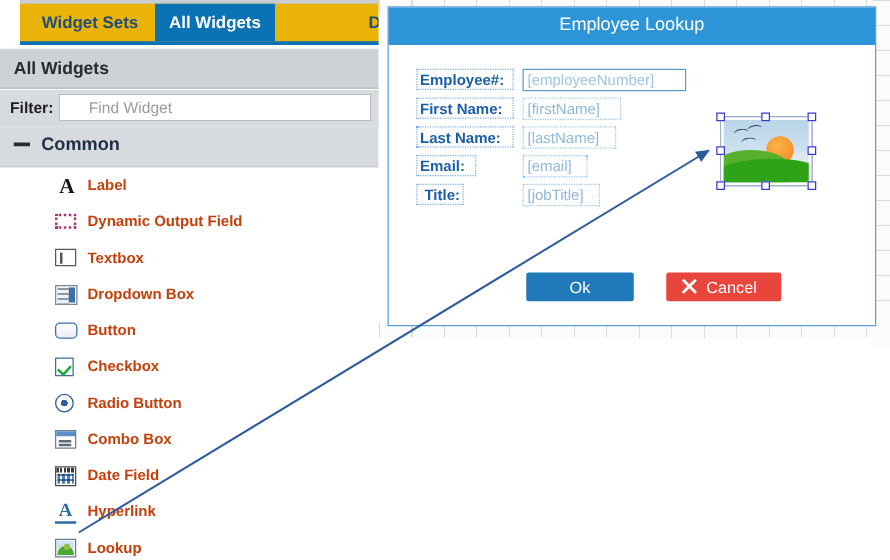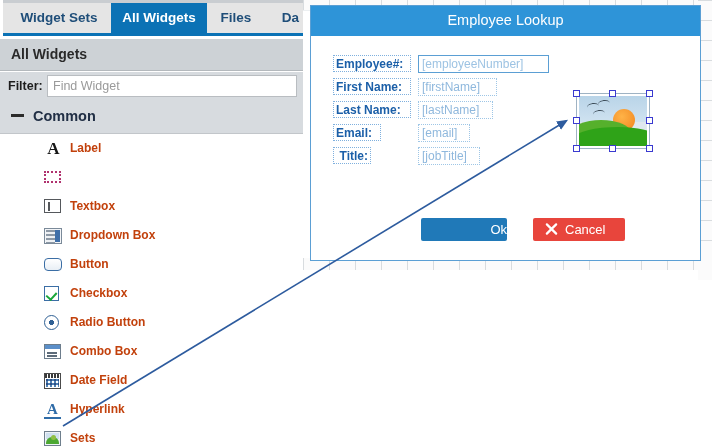--- a/index.html
+++ b/index.html
@@ -9,22 +9,22 @@
     font-family:"Liberation Sans", sans-serif;
     -webkit-font-smoothing:antialiased;
   }
 
   
   #widget-panel{
     position:absolute;left:0;top:0;width:303px;height:448px;
     background:#ffffff;overflow:hidden;
   }
   #tabstrip{
-    position:absolute;left:3px;top:0;width:303px;height:36px;
-    background:#e5e5e5;
+    position:absolute;left:16px;top:0;width:303px;height:36px;
+    background:#eab308;
     border-bottom:3px solid #0b72b5;
     box-sizing:border-box;
   }
   #tabstrip .tabline-top{
     position:absolute;left:0;top:0;width:303px;height:3px;background:#c9cdd1;
   }
   .tab{
     position:absolute;top:3px;height:30px;line-height:30px;
     font-size:13.5px;font-weight:bold;color:#23527c;
     text-align:center;cursor:default;
@@ -55,21 +55,21 @@
     background:#d7dbdf;
     box-sizing:border-box;
   }
   #filter-label{
     position:absolute;left:8px;top:7px;font-size:12.5px;font-weight:bold;color:#1d1d1d;
   }
   #filter-input{
     position:absolute;left:47px;top:3px;width:250px;height:22px;
     background:#ffffff;border:1px solid #b9bdc1;
     font-family:"Liberation Sans", sans-serif;
-    font-size:12.5px;color:#333;padding:0 5px;box-sizing:border-box;
+    font-size:12.5px;color:#333;padding:0 23px;box-sizing:border-box;
   }
   #filter-input::placeholder{color:#9a9a9a;}
 
   #group-header{
     position:absolute;left:0;top:101px;width:303px;height:33px;
     background:#d7dbdf;border-bottom:1px solid #c2c6ca;box-sizing:border-box;
   }
   #group-collapse{
     position:absolute;left:11px;top:13px;width:13px;height:3px;background:#2b2b2b;
     cursor:pointer;
@@ -249,21 +249,20 @@
 </style>
 </head>
 <body>
 
 <div id="widget-panel">
 
   <div id="tabstrip">
     <div class="tabline-top"></div>
     <div class="tab inactive" id="tab-widget-sets">Widget Sets</div>
     <div class="tab active" id="tab-all-widgets">All Widgets</div>
-    <div class="tab inactive" id="tab-files">Files</div>
     <div class="tab inactive" id="tab-data">Da</div>
   </div>
 
   <div id="panel-title">
     <span>All Widgets</span>
   </div>
 
   <div id="filter-row">
     <span id="filter-label">Filter:</span>
     <input id="filter-input" type="text" placeholder="Find Widget" style="">
@@ -278,20 +277,21 @@
 
     <div class="widget-item" style="top:0px">
       <div class="wi-icon ic-label">A</div>
       <div class="wi-label">Label</div>
     </div>
 
     <div class="widget-item" style="top:29px">
       <div class="wi-icon">
           <div class="ic-dof"></div>
         </div>
+      <div class="wi-label">Dynamic Output Field</div>
     </div>
 
     <div class="widget-item" style="top:58px">
       <div class="wi-icon">
           <div class="ic-textbox"></div>
         </div>
       <div class="wi-label">Textbox</div>
     </div>
 
     <div class="widget-item" style="top:87px">
@@ -355,21 +355,21 @@
     </div>
 
     <div class="widget-item" style="top:290px">
       <div class="wi-icon">
         <div class="ic-image">
             <div class="im-sky"></div>
             <div class="im-hill"></div>
             <div class="im-sun"></div>
           </div>
       </div>
-      <div class="wi-label">Sets</div>
+      <div class="wi-label">Lookup</div>
     </div>
 
     <div class="widget-item" style="top:310px">
       
     </div>
 
   </div>
 </div>
 
 <div id="canvas">
@@ -424,21 +424,21 @@
       <div class="sel-handle" style="left:36px;top:0px;"></div>
       <div class="sel-handle" style="left:73px;top:0px;"></div>
       <div class="sel-handle" style="left:0px;top:27px;"></div>
       <div class="sel-handle" style="left:73px;top:27px;"></div>
       <div class="sel-handle" style="left:0px;top:55px;"></div>
       <div class="sel-handle" style="left:36px;top:55px;"></div>
       <div class="sel-handle" style="left:73px;top:55px;"></div>
     </div>
 
     <div class="dlg-button" id="ok-button">
-      <span style="display:block;text-align:right;line-height:23px;">Ok</span>
+      <span style="display:block;text-align:center;line-height:23px;">Ok</span>
     </div>
 
     <div class="dlg-button" id="cancel-button">
       <svg id="cancel-x" viewBox="0 0 14 14">
         <path d="M2 2 L12 12 M12 2 L2 12" stroke="#ffffff" stroke-width="2.4" stroke-linecap="round" fill="none"></path>
       </svg>
       <span id="cancel-label">Cancel</span>
     </div>
 
   </div>

